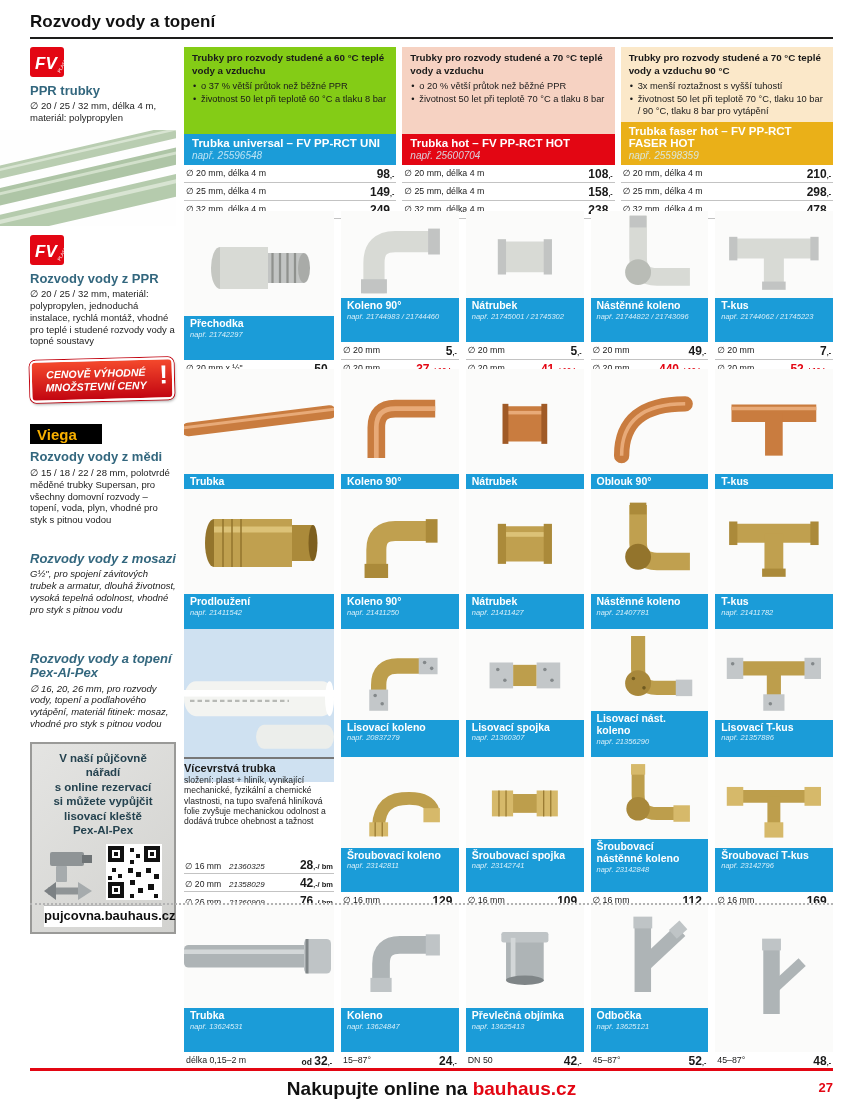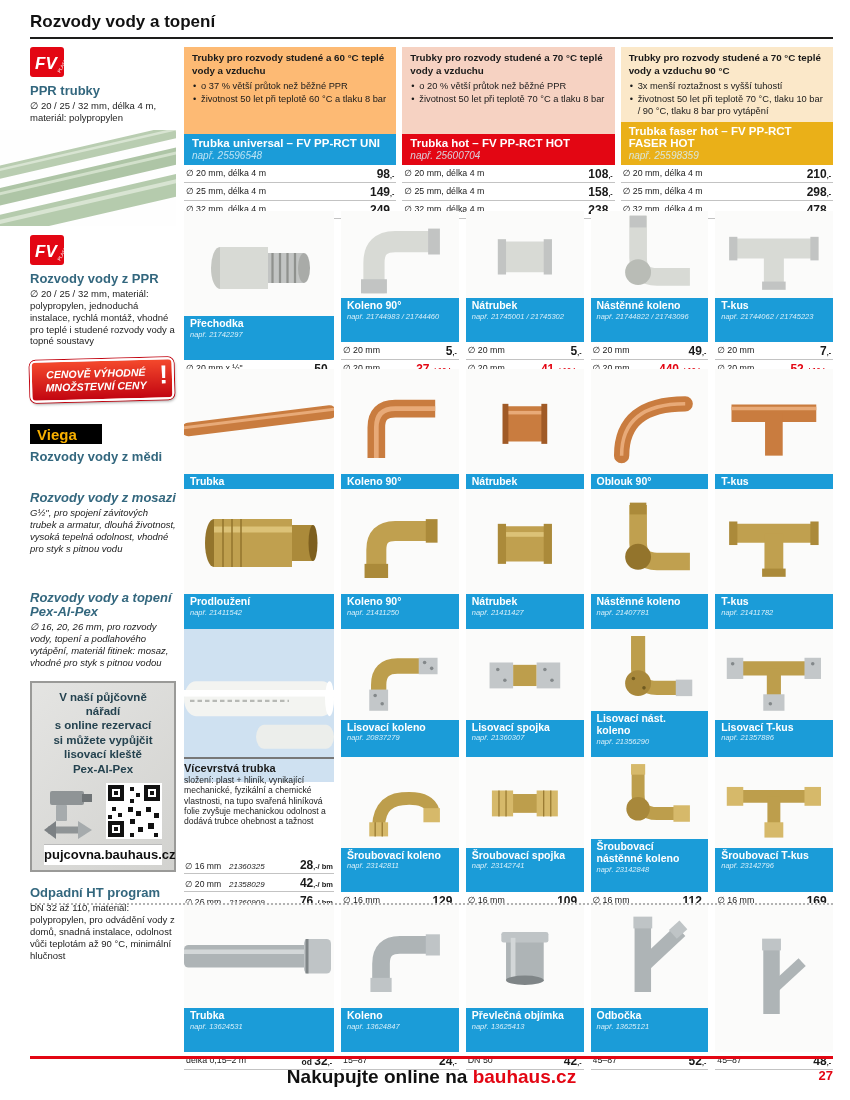--- a/index.html
+++ b/index.html
@@ -63,21 +63,21 @@
   .prow.red .pprice,.prow.red .punit,.prow.red .kc{color:var(--red);}
   
   .mlbox{border-top:2px solid #777;font-size:8.6px;display:flex;flex-direction:column;}
   .mltitle{font-weight:bold;font-size:11px;margin:3px 0 1px;}
   .mldesc{line-height:1.2;color:#222;flex:1;}
   .mlrow{display:flex;align-items:flex-end;border-bottom:1px solid var(--rowline);padding:3px 1px 2px;}
   .mlrow .plab{width:44px;}
   .mlrow .mcode{font-style:italic;font-size:8px;flex:1;}
   .dotline{position:absolute;left:30px;right:17px;top:903px;border-top:2px dotted #b3b3b3;}
   
-  .footer{position:absolute;left:30px;right:17px;bottom:12px;}
+  .footer{position:absolute;left:30px;right:17px;bottom:0;}
   .fline{border-top:3px solid var(--red);margin-bottom:7px;}
   .ftext{text-align:center;font-size:19px;font-weight:bold;color:#111;}
   .ftext .flink{color:var(--red);text-decoration:none;cursor:pointer;}
   .fpage{position:absolute;right:0;top:12px;color:var(--red);font-weight:bold;font-size:13px;}
 </style>
 </head>
 <body>
 
 <div class="page">
 
@@ -123,20 +123,21 @@
         <div>MNOŽSTEVNÍ CENY</div>
         <div class="badge-mark">!</div>
       </div>
 
       <div style="margin-top:16px;">
         <svg class="logo-viega" viewBox="0 0 72 20">
           <rect width="72" height="20" fill="#000"></rect>
           <text x="7" y="15.5" font-size="15" font-weight="bold" fill="#f9b000">Viega</text>
         </svg>
         <div class="sb-title">Rozvody vody z mědi</div>
+        <div class="sb-desc">∅ 15 / 18 / 22 / 28 mm, polotvrdé měděné trubky Supersan, pro všechny domovní rozvody – topení, voda, plyn, vhodné pro styk s pitnou vodou</div>
       </div>
 
       <div style="margin-top:26px;font-style:italic;">
         <div class="sb-title">Rozvody vody z mosazi</div>
         <div class="sb-desc">G½", pro spojení závitových trubek a armatur, dlouhá životnost, vysoká tepelná odolnost, vhodné pro styk s pitnou vodu</div>
       </div>
 
       <div style="margin-top:36px;font-style:italic;">
         <div class="sb-title">Rozvody vody a topení Pex-Al-Pex</div>
         <div class="sb-desc">∅ 16, 20, 26 mm, pro rozvody vody, topení a podlahového vytápění, materiál fitinek: mosaz, vhodné pro styk s pitnou vodou</div>
@@ -187,31 +188,27 @@
             <g fill="#111">
                 <rect x="8" y="8" width="4" height="4"></rect>
                 <rect x="44" y="8" width="4" height="4"></rect>
                 <rect x="8" y="44" width="4" height="4"></rect>
               </g>
           </svg>
         </div>
         <div class="rental-url">pujcovna.bauhaus.cz</div>
       </div>
 
-      <div style="margin-top:14px;">
-        <div class="sb-title">Odpadní HT program</div>
-        <div class="sb-desc">DN 32 až 110, materiál: polypropylen, pro odvádění vody z domů, snadná instalace, odolnost vůči teplotám až 90 °C, minimální hlučnost</div>
-      </div>
     </div>
 
     <div class="main">
 
       <div class="topboxes">
         <div class="tbox">
-          <div class="tinfo" style="background:#fdba74;">
+          <div class="tinfo" style="background:#84cc16;">
             <div class="tt">Trubky pro rozvody studené a 60 °C teplé vody a vzduchu</div>
             <div class="bul">o 37 % větší průtok než běžné PPR</div>
             <div class="bul">životnost 50 let při teplotě 60 °C a tlaku 8 bar</div>
           </div>
           <div class="thead" style="background:var(--blue);">
             <div class="pname">Trubka universal – FV PP-RCT UNI</div>
             <div class="psku">např. 25596548</div>
           </div>
           <div class="prow">
               <span class="plab">∅ 20 mm, délka 4 m</span>

